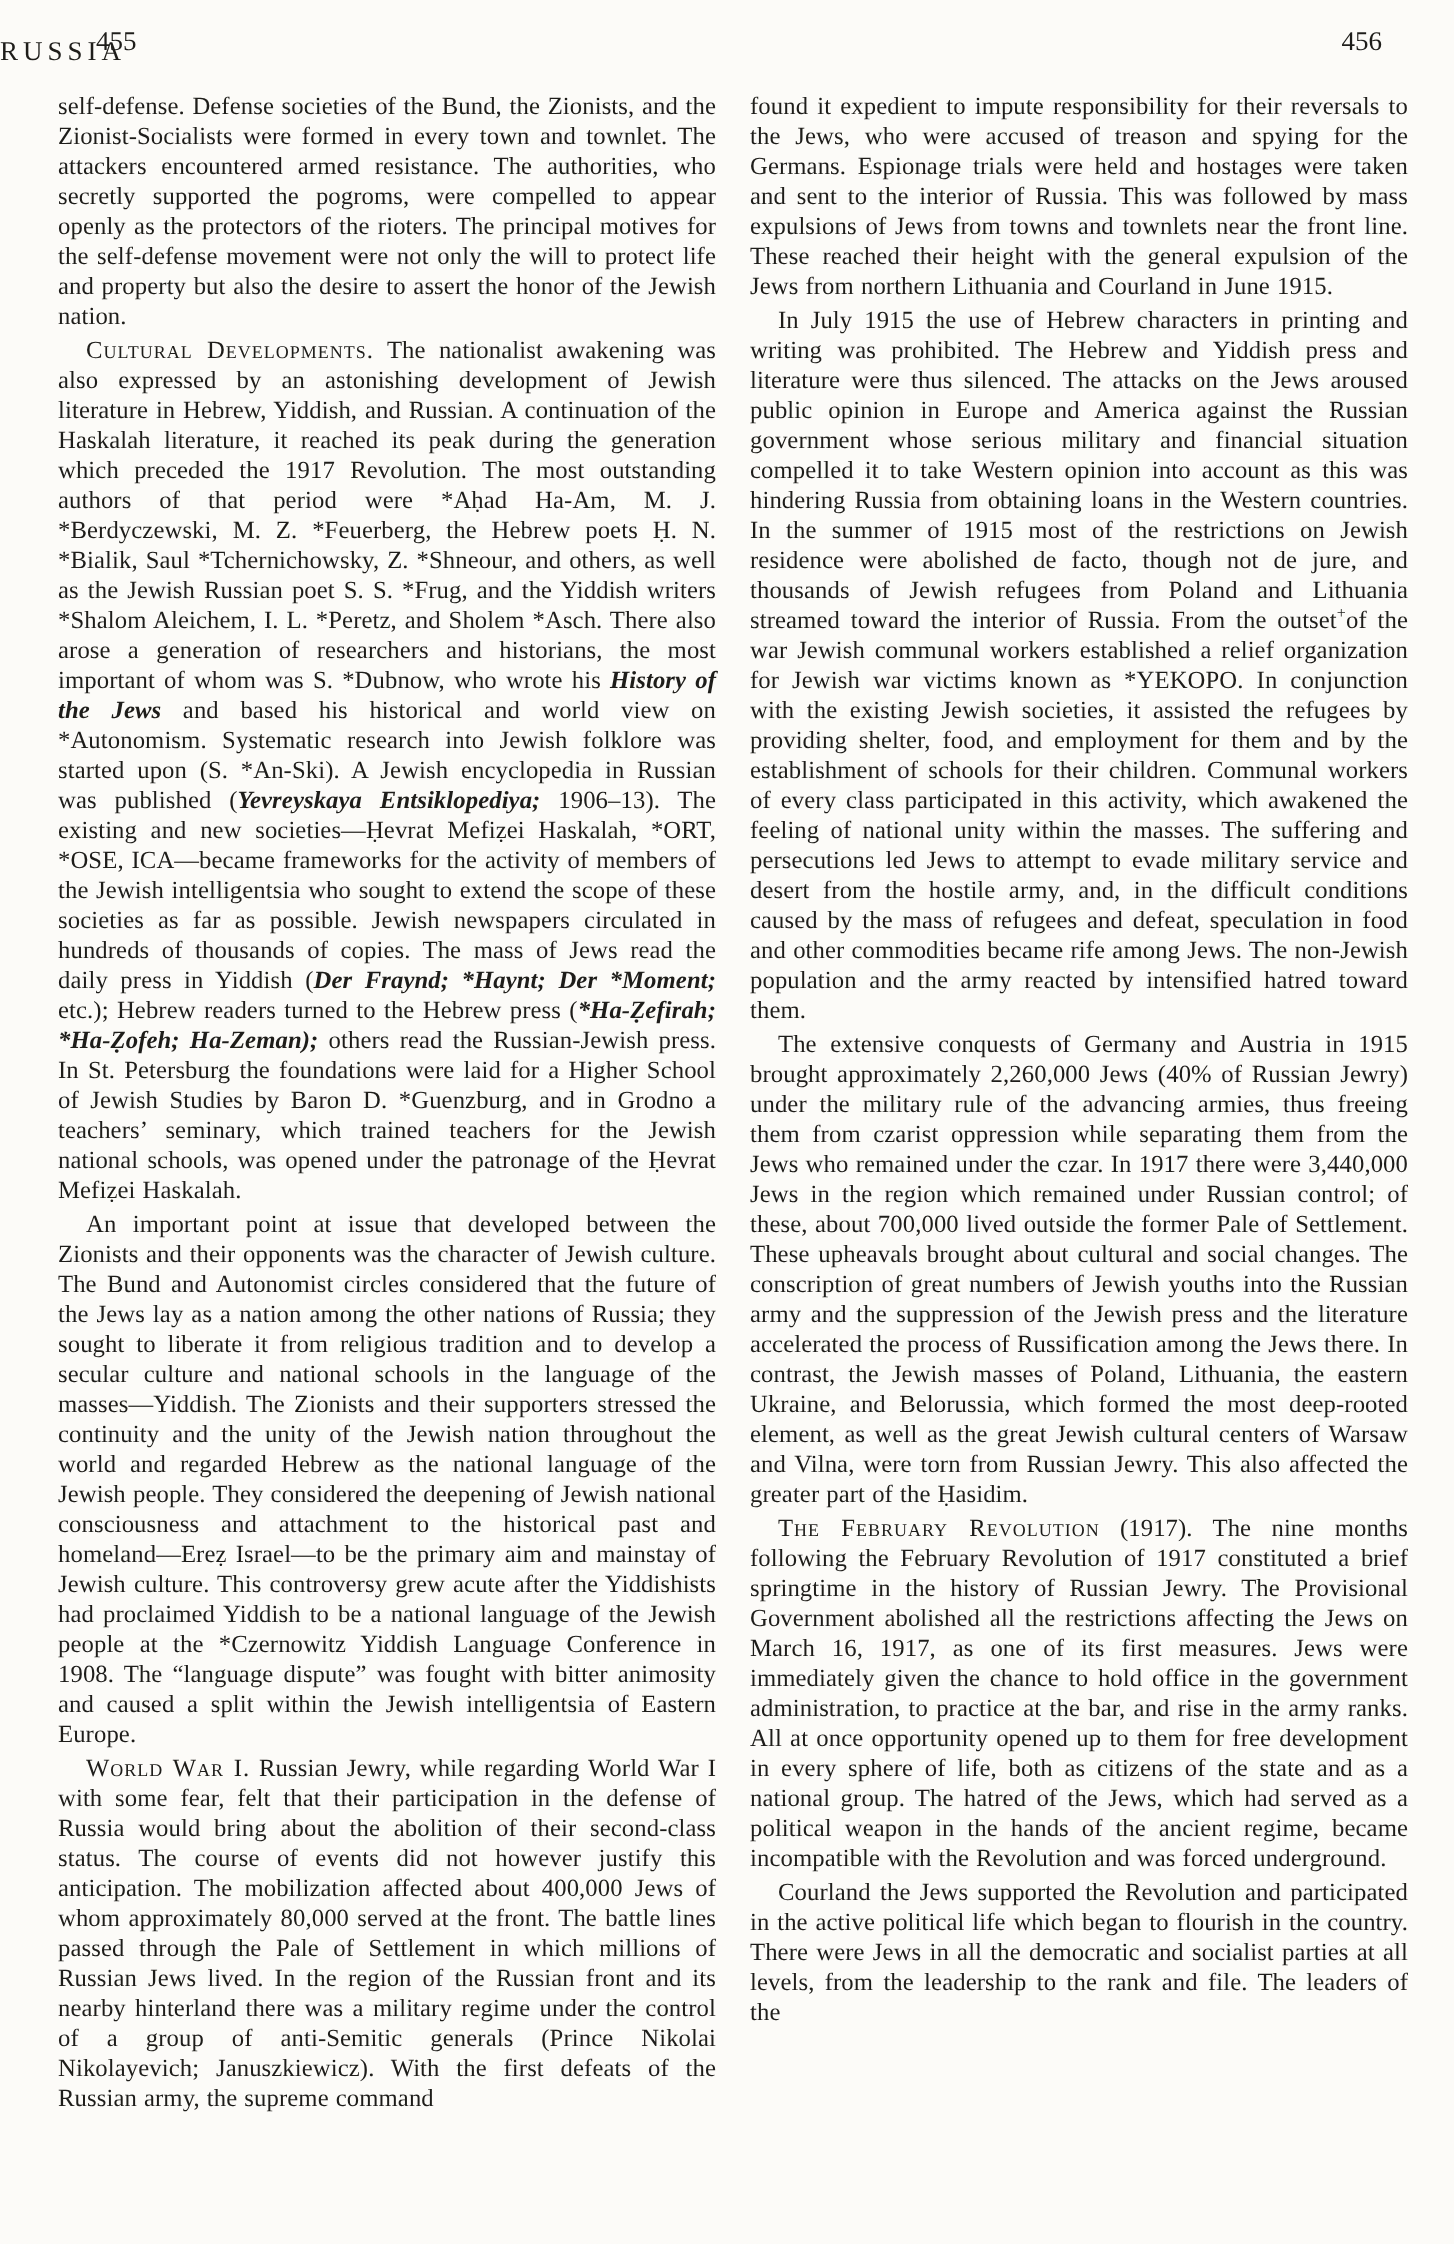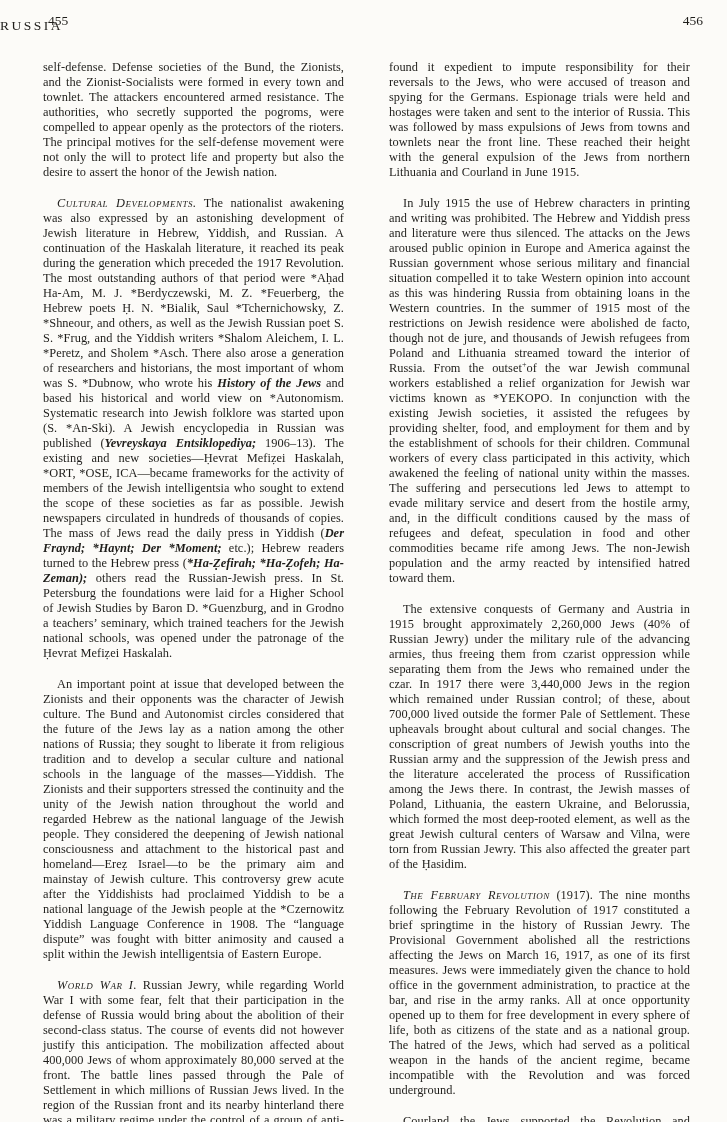--- a/index.html
+++ b/index.html
@@ -24,21 +24,21 @@
     padding: 0 24px 0 30px;
     font-size: 13.5px;
   }
   .page-num-left {
     position: absolute;
     left: 48px;
     top: 0;
   }
   .page-num-right {
     position: absolute;
-    right: 24px;
+    right: 36px;
     top: 0;
   }
   .running-title {
     position: absolute;
     left: 0;
     right: 0;
     top: 5px;
     letter-spacing: 2.5px;
     font-size: 13.5px;
   }
@@ -46,36 +46,35 @@
     display: flex;
     gap: 13px;
     padding: 0 21px 0 27px;
     margin-top: 11px;
   }
   .column {
     width: 333px;
     flex: 0 0 333px;
   }
   p.para {
-    margin: 16px;
+    margin: 2px;
     font-size: 12.35px;
     line-height: 15px;
     text-align: justify;
     letter-spacing: 0.05px;
     word-spacing: 0.4px;
   }
   p.para.indent {
     text-indent: 14px;
   }
   .seg-normal { font-style: normal; }
   .seg-italic { font-style: italic; font-weight: bold; }
   .seg-smallcaps {
     font-variant: small-caps;
     letter-spacing: 0.5px;
-    font-style: italic;
   }
   .seg-sup {
     vertical-align: super;
     font-size: 8px;
     line-height: 0;
   }
 </style>
 </head>
 <body>
 

